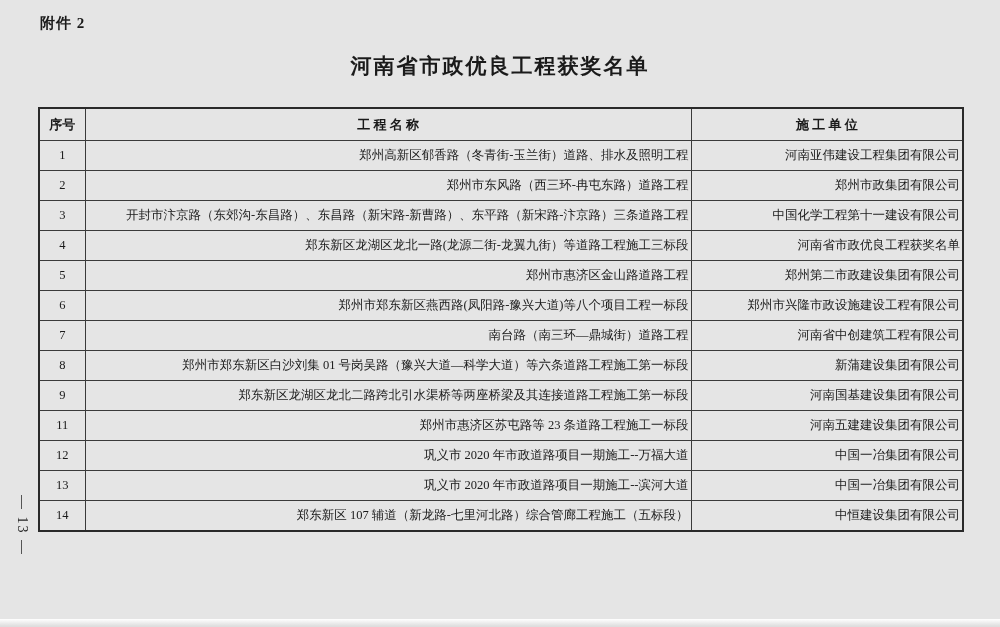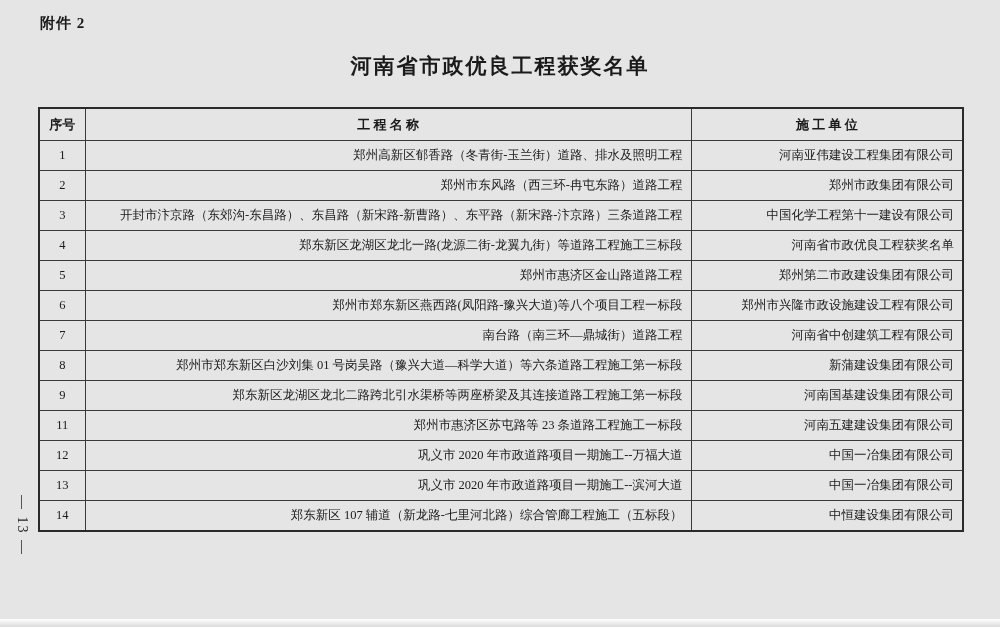--- a/index.html
+++ b/index.html
@@ -54,21 +54,21 @@
     left:38px;top:107px;
     width:924px;
     border-collapse:collapse;
     table-layout:fixed;
   }
   table.award th,
   table.award td{
     border:1px solid #3a3a3a;
     font-size:12.5px;
     line-height:1.35;
-    padding:2px 8px;
+    padding:2px 2px;
     vertical-align:middle;
     overflow:hidden;
   }
   table.award{border:2px solid #2a2a2a;}
   table.award th{
     height:27px;
     font-weight:700;
     text-align:center;
     font-size:13px;
   }

